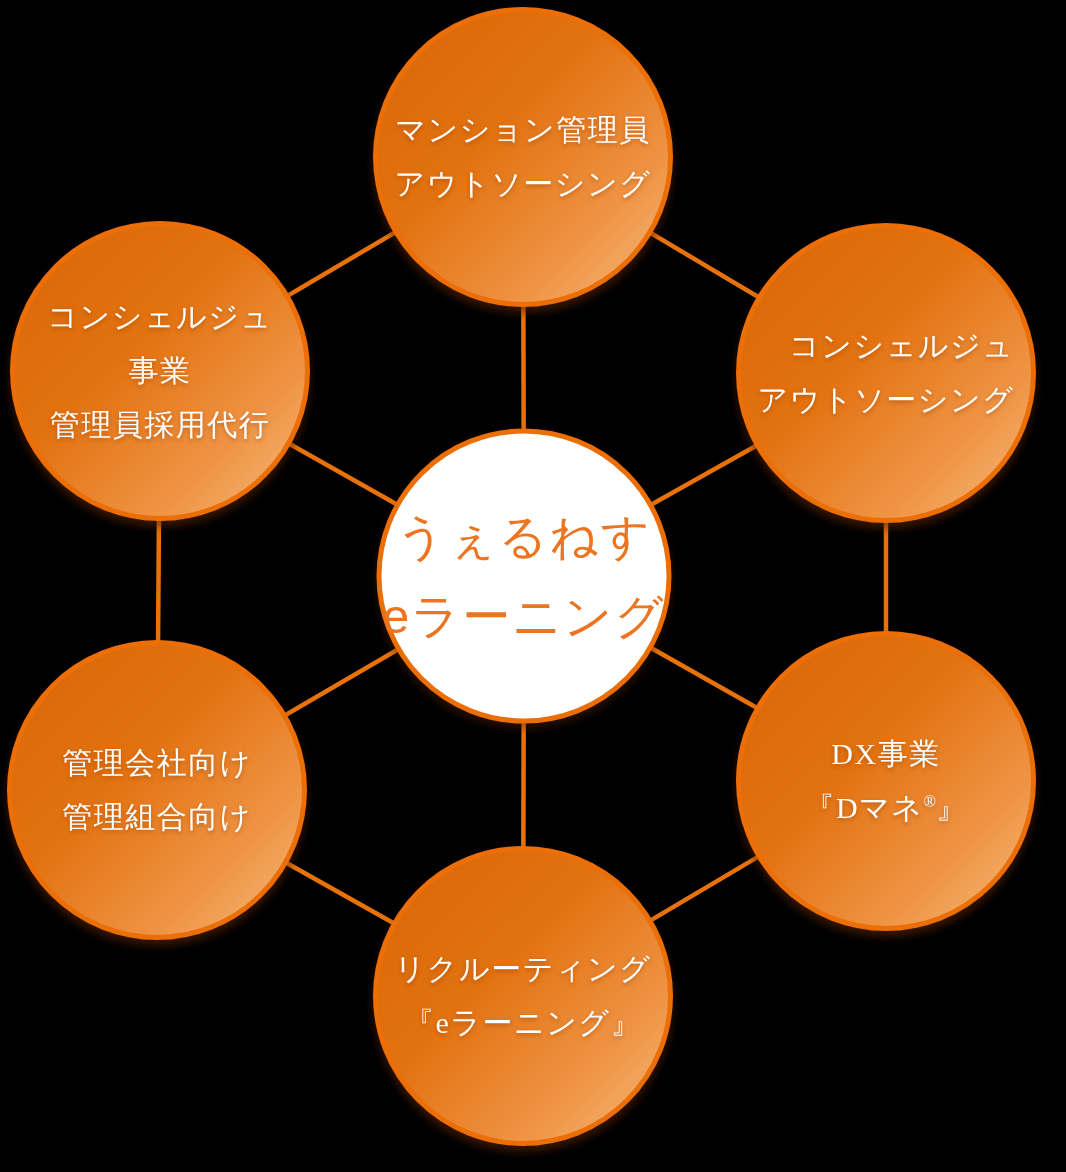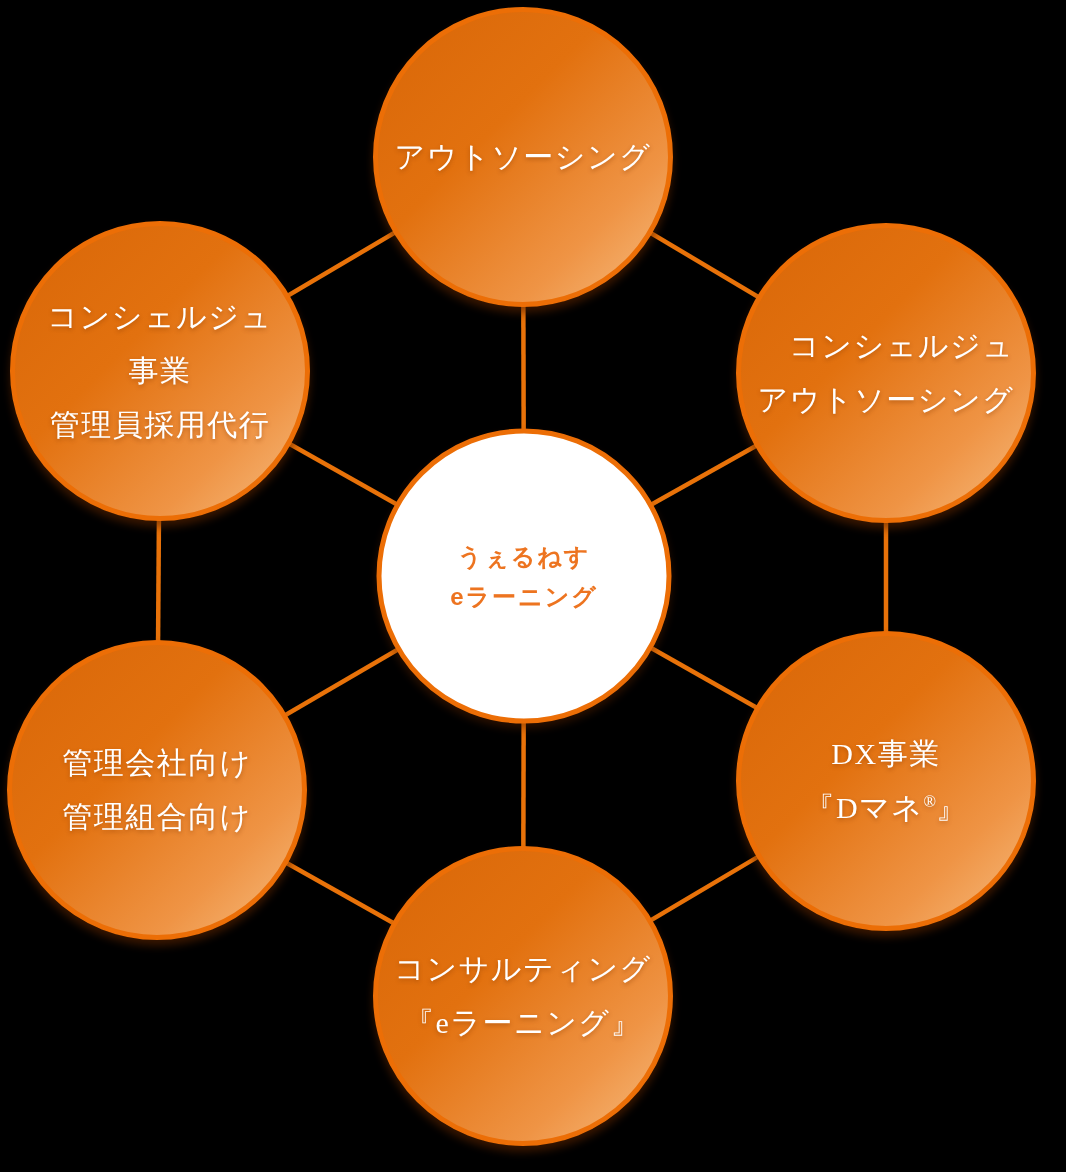--- a/index.html
+++ b/index.html
@@ -50,22 +50,22 @@
   .center-node {
     width: 295px;
     height: 295px;
     background: #ffffff;
     border: 5px solid #ec6e06;
     box-shadow: 0 5px 8px rgba(94, 36, 2, 0.45);
   }
   .center-node .node-label {
     color: #ed7420;
     font-family: "Liberation Sans", "DejaVu Sans", sans-serif;
-    font-weight: 700;
-    font-size: 24px;
+    font-weight: 400;
+    font-size: 48px;
     line-height: 1.65;
     letter-spacing: 2px;
     text-shadow: none;
   }
   sup.reg {
     font-size: 0.55em;
     vertical-align: super;
     letter-spacing: 0;
   }
 </style>
@@ -86,20 +86,21 @@
     <line x1="524" y1="576" x2="523" y2="157"></line>
     <line x1="524" y1="576" x2="886" y2="373"></line>
     <line x1="524" y1="576" x2="886" y2="781"></line>
     <line x1="524" y1="576" x2="523" y2="996"></line>
     <line x1="524" y1="576" x2="157" y2="790"></line>
     <line x1="524" y1="576" x2="160" y2="371"></line>
   </svg>
 
   <div class="node" style="left:523px; top:157px;">
     <div class="node-label">
+      <div>マンション管理員</div>
       <div>アウトソーシング</div>
     </div>
   </div>
 
   <div class="node" style="left:886px; top:373px;text-align:right;">
     <div class="node-label">
       <div>コンシェルジュ</div>
       <div>アウトソーシング</div>
     </div>
   </div>
@@ -108,21 +109,21 @@
     <div class="node-label">
       <div>DX事業</div>
       <div>
         <span>『Dマネ</span><sup class="reg">®</sup><span>』</span>
       </div>
     </div>
   </div>
 
   <div class="node" style="left:523px; top:996px;">
     <div class="node-label">
-      <div>コンサルティング</div>
+      <div>リクルーティング</div>
       <div>『eラーニング』</div>
     </div>
   </div>
 
   <div class="node" style="left:157px; top:790px;">
     <div class="node-label">
       <div>管理会社向け</div>
       <div>管理組合向け</div>
     </div>
   </div>

